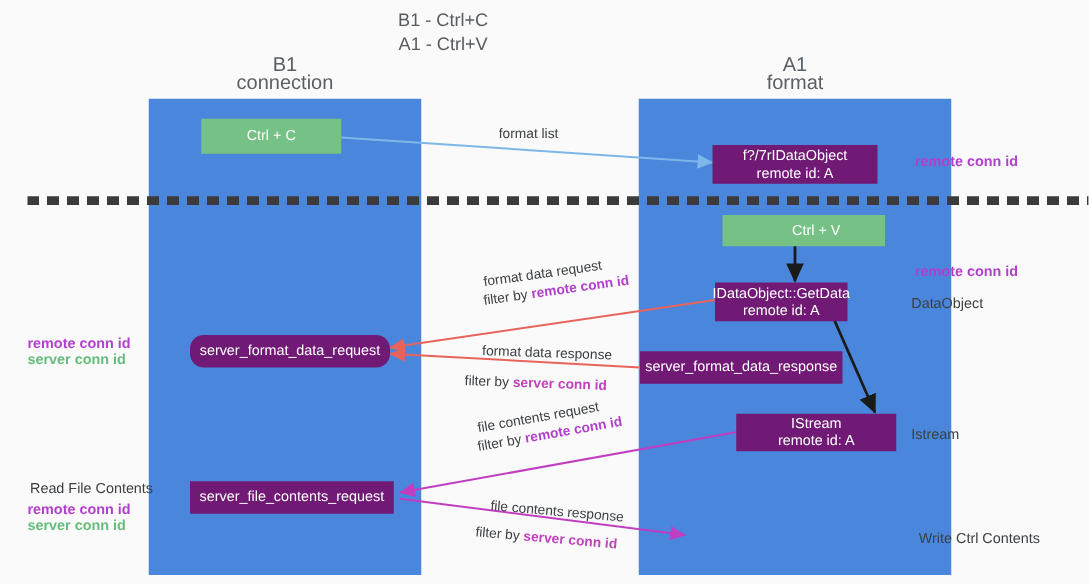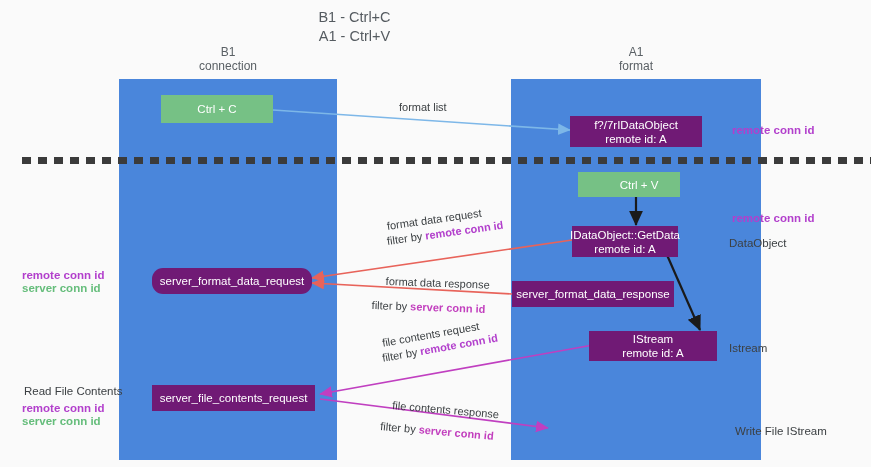--- a/index.html
+++ b/index.html
@@ -24,21 +24,21 @@
     color: #555b60;
     font-size: 14.5px;
     line-height: 19px;
     white-space: pre-line;
   }
 
   
   .col-head {
     text-align: center;
     color: #5a6065;
-    font-size: 12px;
+    font-size: 16px;
     line-height: 13.5px;
     white-space: pre-line;
   }
   #head-b1 { left: 119px; top: 46px; width: 218px; }
   #head-a1 { left: 511px; top: 46px; width: 250px; }
 
   
   .lane { background: #4a86db; }
   #lane-left  { left: 119px; top: 79px; width: 218px; height: 381px; }
   #lane-right { left: 511px; top: 79px; width: 250px; height: 381px; }
@@ -140,21 +140,21 @@
     <line x1="593" y1="345" x2="320" y2="394" stroke="#c03fc0" stroke-width="1.6" marker-end="url(#ah-magenta)"></line>
 
     <line x1="320" y1="399" x2="548" y2="428" stroke="#c03fc0" stroke-width="1.6" marker-end="url(#ah-magenta)"></line>
   </svg>
 
   <div class="abs node green" style="left:161px; top:95px;  width:112px; height:28px;">Ctrl + C</div>
 
   <div class="abs node orange" style="left:570px; top:116px; width:132px; height:31px;">f?/7rIDataObject
 remote id: A</div>
 
-  <div class="abs node green" style="left:578px; top:172px; width:102px; height:25px;padding-left:20px;">Ctrl + V</div>
+  <div class="abs node green" style="left:578px; top:172px; width:130px; height:25px;padding-left:20px;">Ctrl + V</div>
 
   <div class="abs node orange" style="left:572px; top:226px; width:106px; height:31px;">IDataObject::GetData
 remote id: A</div>
 
   <div class="abs node orange" style="left:152px; top:268px; width:160px; height:26px;border-radius:11px;">server_format_data_request</div>
 
   <div class="abs node orange" style="left:512px; top:281px; width:162px; height:26px;">server_format_data_response</div>
 
   <div class="abs node orange" style="left:589px; top:331px; width:128px; height:30px;">IStream
 remote id: A</div>
@@ -193,21 +193,21 @@
   </div>
 
   <div class="abs note purple" style="left:732px; top:123px;">remote conn id</div>
 
   <div class="abs note purple" style="left:732px; top:211px;">remote conn id</div>
 
   <div class="abs note plain" style="left:729px; top:236px;">DataObject</div>
 
   <div class="abs note plain" style="left:729px; top:341px;">Istream</div>
 
-  <div class="abs note plain" style="left:735px; top:424px;">Write File IStream</div>
+  <div class="abs note plain" style="left:735px; top:424px;">Write Ctrl Contents</div>
 
   <div class="abs note purple" style="left:22px; top:268px;">remote conn id</div>
   <div class="abs note green-txt" style="left:22px; top:281px;">server conn id</div>
 
   <div class="abs note plain" style="left:24px; top:384px;">Read File Contents</div>
   <div class="abs note purple" style="left:22px; top:401px;">remote conn id</div>
   <div class="abs note green-txt" style="left:22px; top:414px;">server conn id</div>
 
   <div class="abs" id="divider"></div>
 

